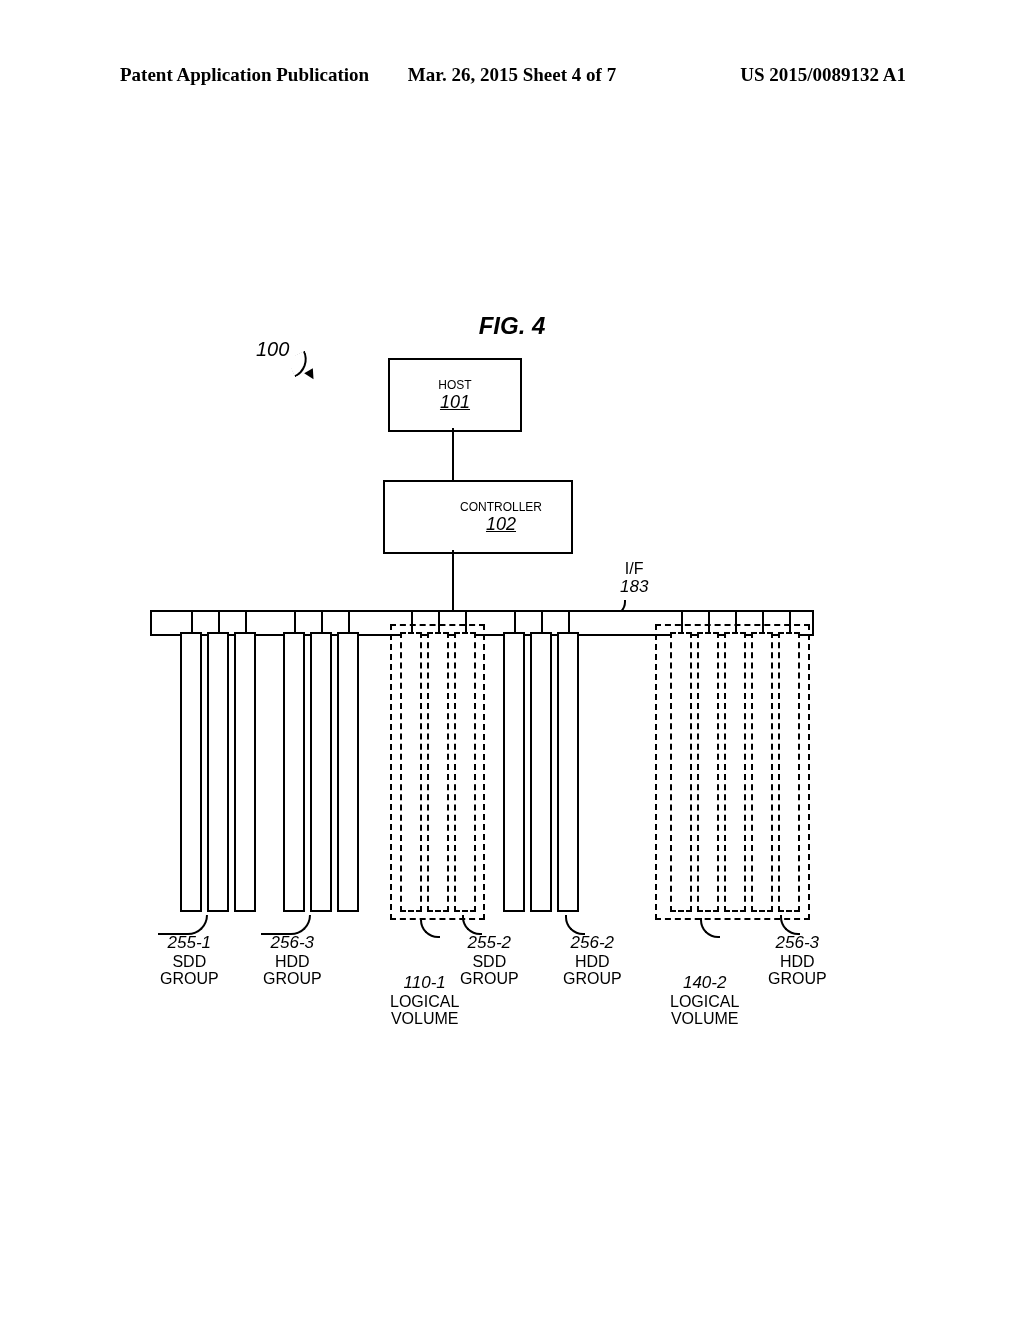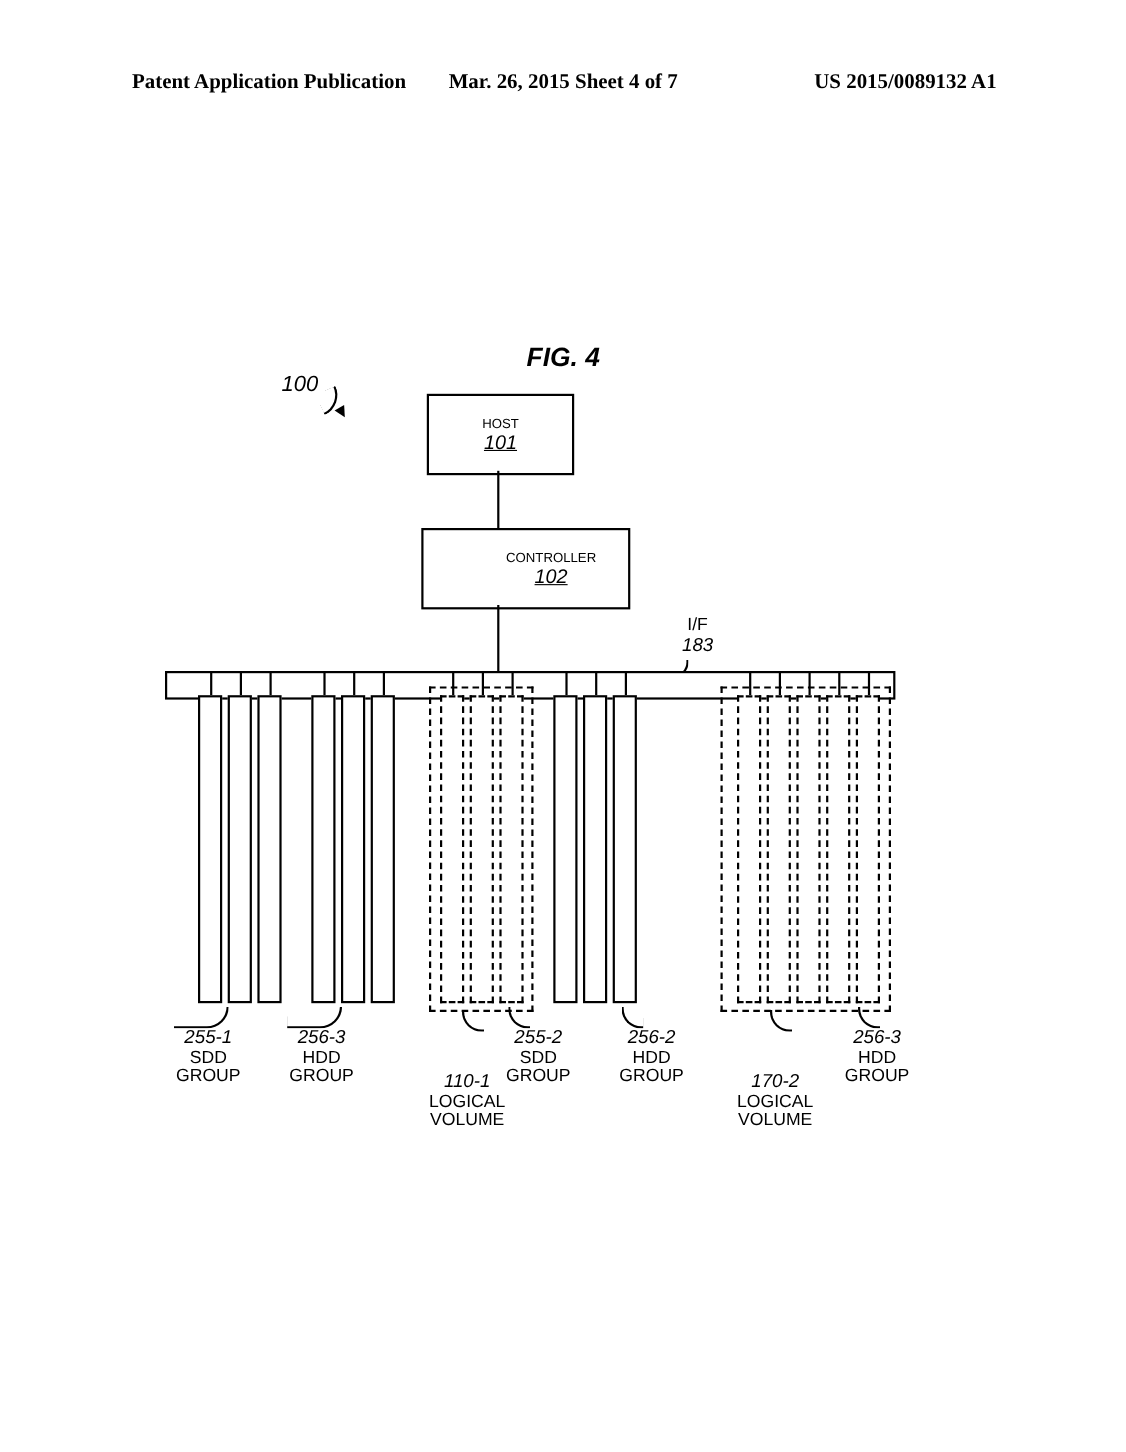--- a/index.html
+++ b/index.html
@@ -375,21 +375,21 @@
         <div style="position:absolute;top:283px;left:110px;width:18px;height:18px;border-left:2px solid #000;border-bottom:2px solid #000;border-bottom-left-radius:18px;"></div>
         <div class="glabel" style="left:98px;">
           <div class="ref">256-3</div>
           <div class="sub">HDD</div>
           <div class="sub">GROUP</div>
         </div>
       </div>
 
       <div class="logvol-hook" style="left:700px;"></div>
       <div class="logvol-label" style="left:670px; top:310px;">
-        <div class="ref">170-2</div>
+        <div class="ref">140-2</div>
         <div class="sub">LOGICAL</div>
         <div class="sub">VOLUME</div>
       </div>
 
     </div>
 
   </div>
 </div>
 
 </body></html>

